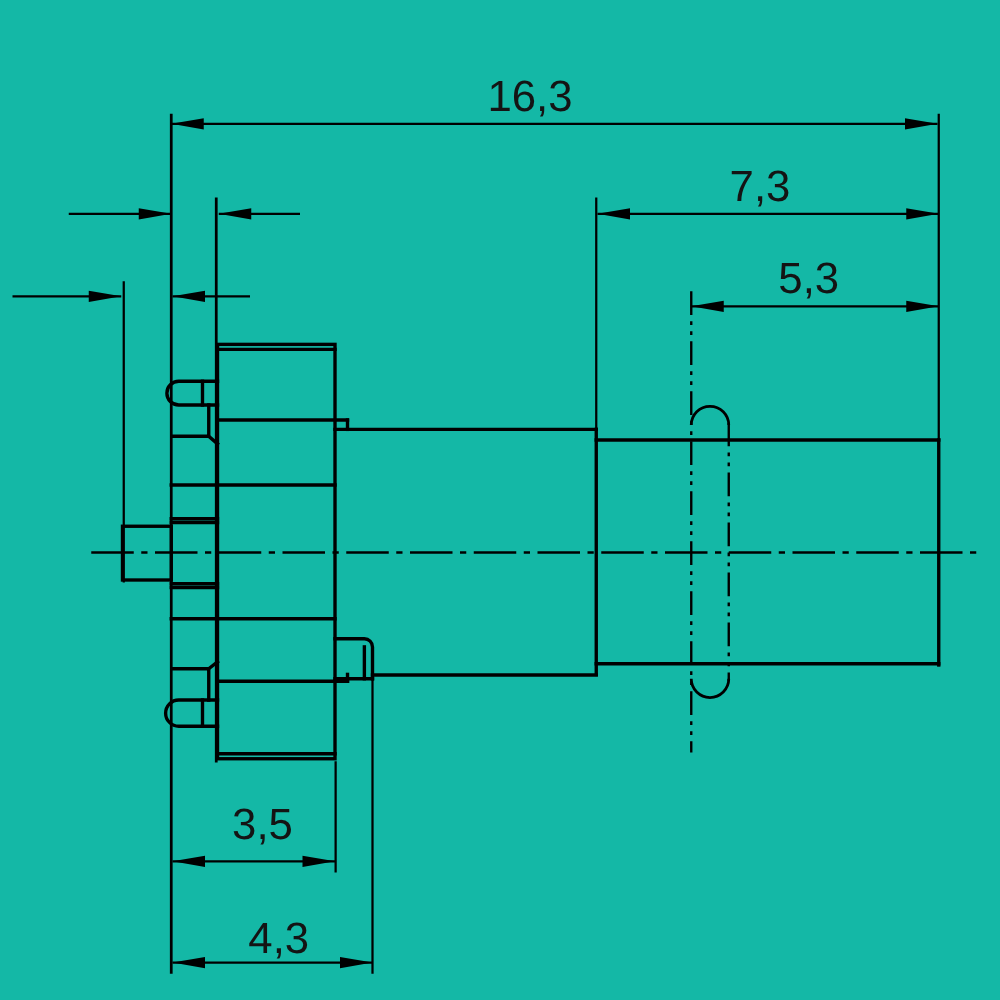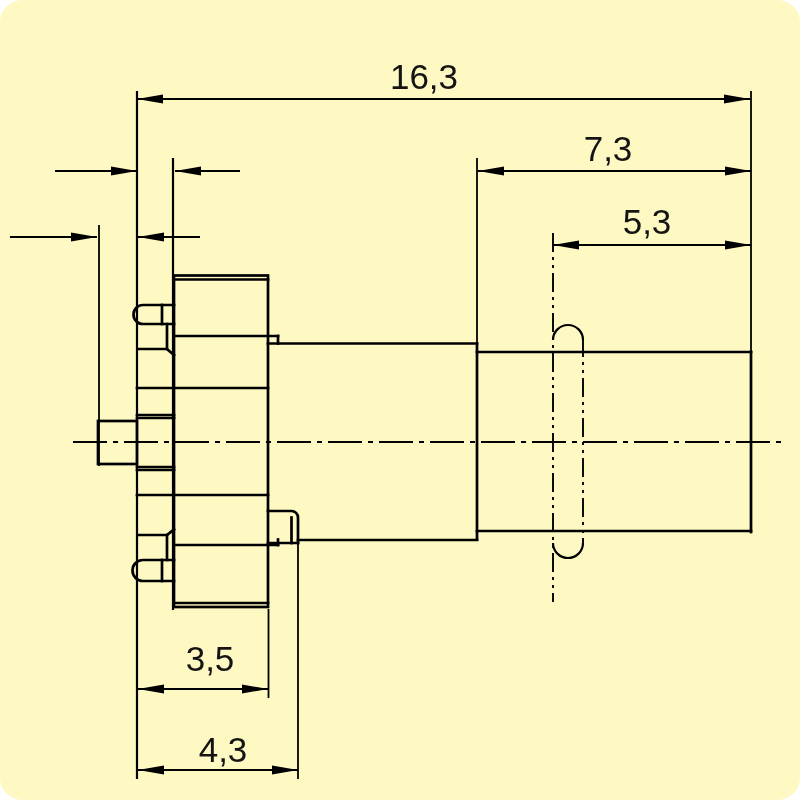--- a/index.html
+++ b/index.html
@@ -6,22 +6,21 @@
     margin: 0;
     padding: 0;
     background: #ffffff;
     width: 800px;
     height: 800px;
     overflow: hidden;
   }
   .drawing-wrap {
     width: 800px;
     height: 800px;
-    background: #fef9c3;
-    border-radius: 22px;
+    background: #14b8a6;
   }
   svg text {
     font-family: "Liberation Sans", "DejaVu Sans", sans-serif;
     font-size: 35px;
     fill: #141414;
     text-anchor: middle;
   }
   .obj  { stroke: #000; stroke-width: 2.7; fill: none; stroke-linecap: square; }
   .med  { stroke: #000; stroke-width: 2.2; fill: none; stroke-linecap: butt; }
   .thin { stroke: #000; stroke-width: 1.8; fill: none; stroke-linecap: butt; }

